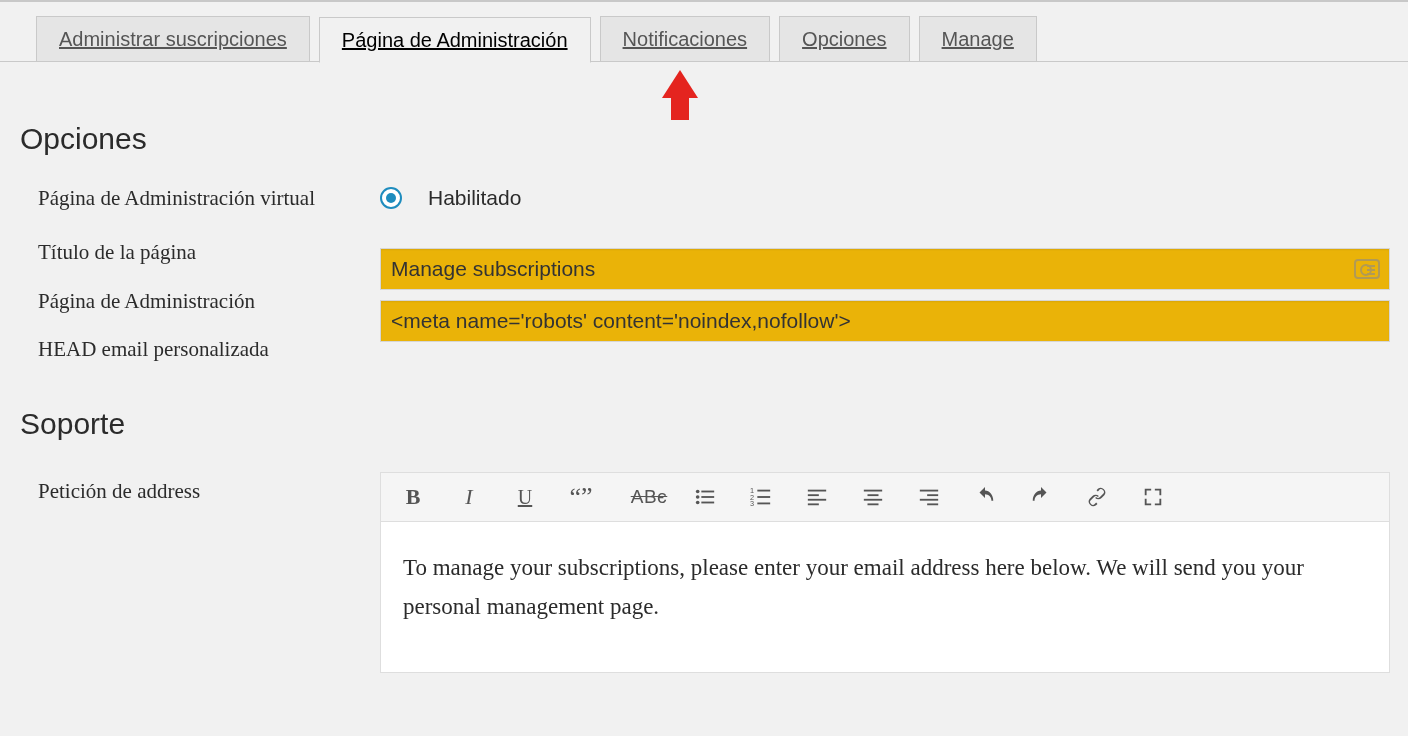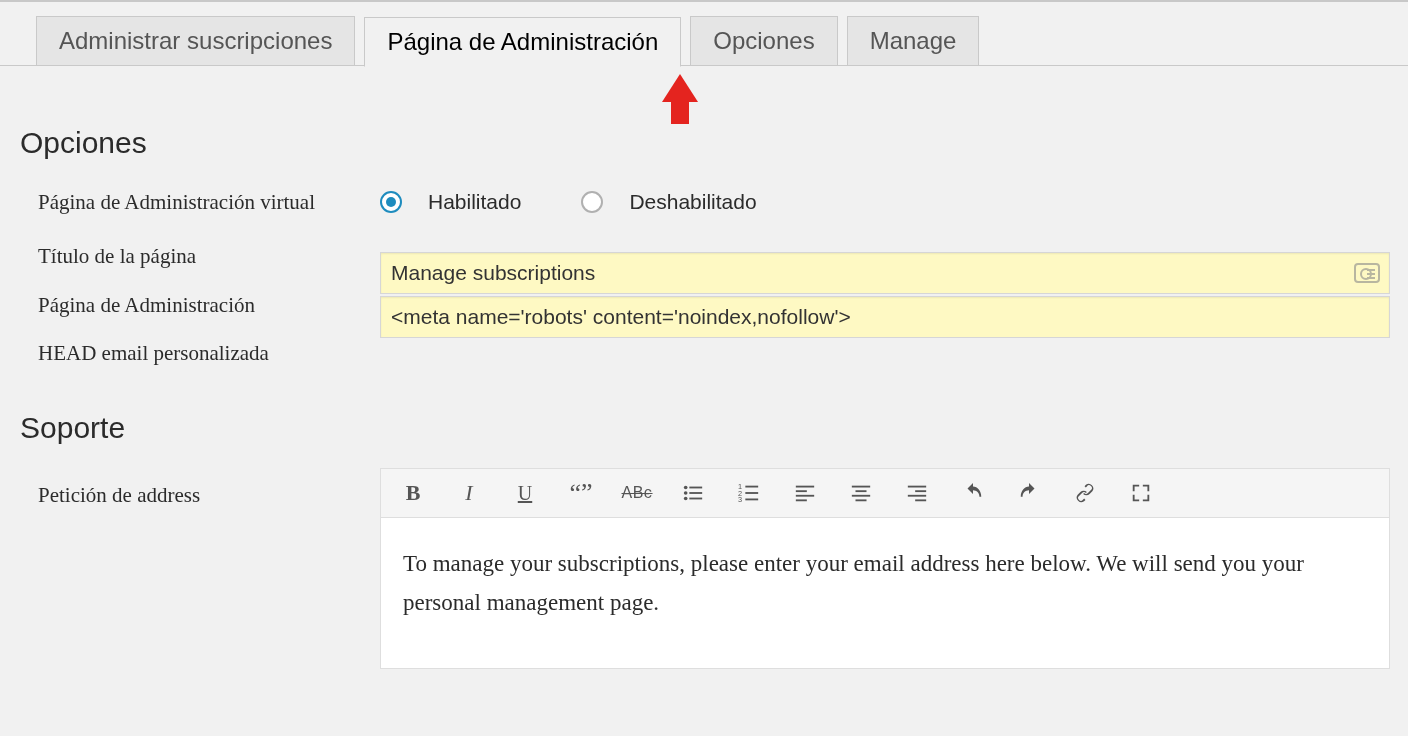--- a/index.html
+++ b/index.html
@@ -28,24 +28,25 @@
     gap: 9px;
     padding: 14px 0 0 36px;
     border-bottom: 1px solid #c9c9c9;
   }
   .tab {
     padding: 12px 22px 12px 22px;
     border: 1px solid #c9c9c9;
     border-bottom: none;
     background: #e5e5e5;
     color: #555;
-    font-size: 24px;
+    font-size: 20px;
     line-height: 1;
     cursor: pointer;
     position: relative;
+    text-decoration: underline;
   }
   .tab.active {
     background: #f1f1f1;
     color: #000;
     
     top: 1px;
     border-bottom: 1px solid #f1f1f1;
     margin-bottom: -1px;
   }
 
@@ -137,21 +138,21 @@
     width: 10px; height: 10px;
     border-radius: 50%;
     background: #1e8cbe;
   }
 
   .text-input {
     width: 1010px;
     max-width: 100%;
     height: 42px;
     border: 1px solid #d6d6d6;
-    background: #fef9c3;
+    background: #eab308;
     font-size: 21px;
     padding: 4px 10px;
     color: #333;
     box-shadow: inset 0 1px 2px rgba(0,0,0,0.07);
   }
   .text-input.narrow {
     width: 446px;
   }
   .page-title-wrap { position: relative; display: inline-block; }
   .page-title-wrap .icon-contact {
@@ -175,21 +176,21 @@
     box-shadow: 0 4px 0 #8a8a8a, 0 8px 0 #8a8a8a;
   }
 
   .url-row {
     display: flex; align-items: center; gap: 14px;
     margin: 18px 0 18px 0;
     font-size: 21px;
   }
   .url-prefix { color: #333; }
 
-  .meta-row { margin-top: 2px; }
+  .meta-row { margin-top: 10px; }
 
   
   .editor {
     margin-top: 130px;
     width: 1010px;
     border: 1px solid #dedede;
     background: #fff;
   }
   .editor-toolbar {
     display: flex;
@@ -200,40 +201,41 @@
     border-bottom: 1px solid #dedede;
   }
   .tb-btn {
     width: 28px; height: 28px;
     display:inline-flex; align-items:center; justify-content:center;
     color:#555; cursor:pointer;
   }
   .tb-btn svg { width: 22px; height: 22px; fill: currentColor; }
   .tb-btn.bold { font-weight:700; font-family: Georgia, serif; font-size:22px; }
   .tb-btn.italic { font-style: italic; font-family: Georgia, serif; font-size:22px; }
-  .tb-btn.text { font-size: 16px; letter-spacing: .5px; }
+  .tb-btn.text { font-size: 19px; letter-spacing: .5px; margin-left: 12px; }
   .editor-body {
     padding: 26px 22px;
     font-family: Georgia, "Times New Roman", serif;
     font-size: 23px;
     line-height: 1.7;
     color: #2b2b2b;
     min-height: 150px;
     white-space: normal;
   }
 </style>
 </head>
 <body>
 <div class="page">
 
 <div class="topbar"></div>
 
 <div class="tabs">
   <div class="tab"><span>Administrar suscripciones</span></div>
   <div class="tab active"><span>Página de Administración</span></div>
+  <div class="tab"><span>Notificaciones</span></div>
   <div class="tab"><span>Opciones</span></div>
   <div class="tab"><span>Manage</span></div>
 </div>
 
 <div class="arrow-wrap">
   <div class="arrow">
     <div class="head"></div>
         <div class="stem"></div>
   </div>
 </div>
@@ -253,24 +255,20 @@
     <div class="opt-label">Petición de address</div>
   </div>
 
   <div class="rightcol">
 
     
     <div class="radio-group">
       <label class="radio-item">
         <span class="radio checked"></span>
         <span>Habilitado</span>
-      </label>
-      <label class="radio-item">
-        <span class="radio"></span>
-        <span>Deshabilitado</span>
       </label>
     </div>
 
     
     <div class="page-title-wrap">
       <input class="text-input" type="text" value="Manage subscriptions" style="">
       <span class="icon-contact"></span>
     </div>
 
     

